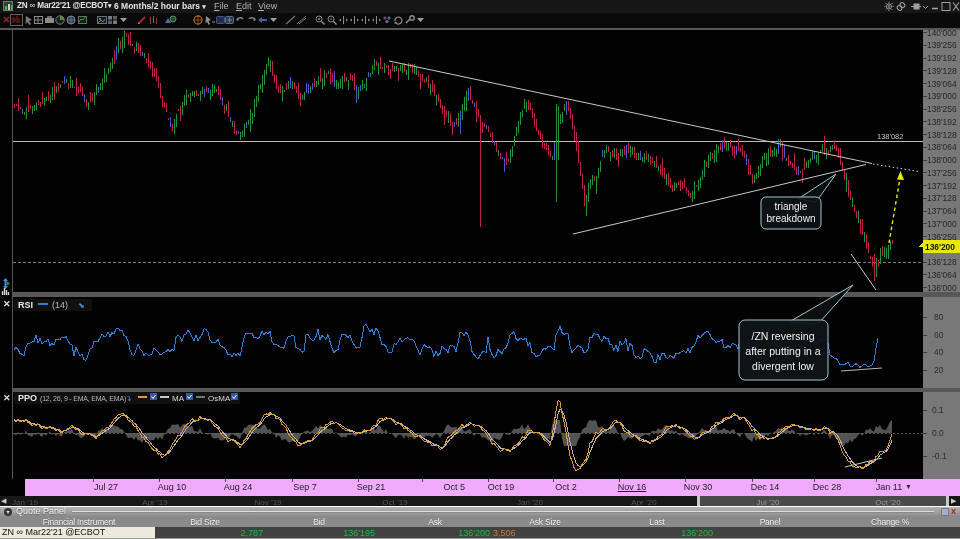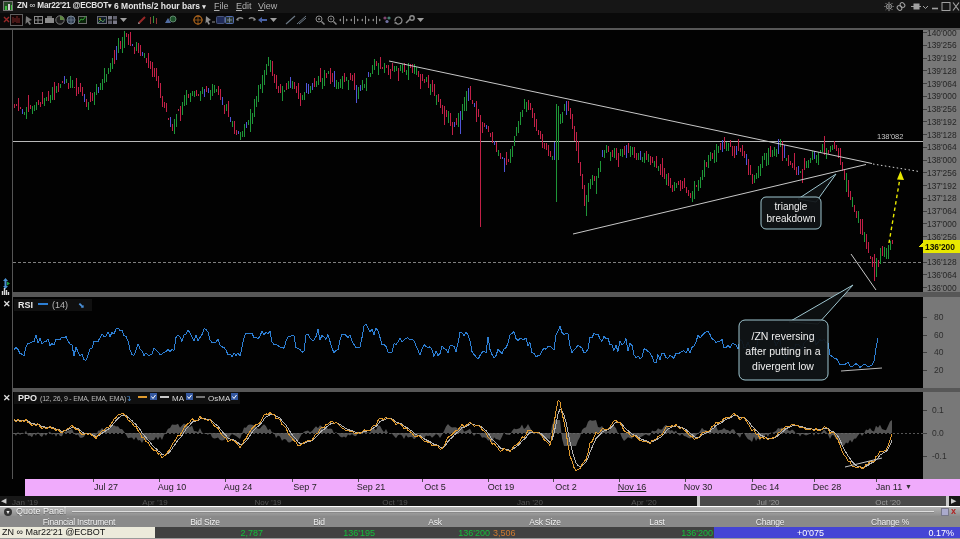--- a/index.html
+++ b/index.html
@@ -255,21 +255,21 @@
   <text x="925" y="250" font-size="8.4" font-weight="bold" fill="#151500">136'200</text>
  </g>
 </svg>
 
 <div class="abs" style="left:13px;top:479px;width:947px;height:17px;background:#f0abfc;font-size:9px;color:#1e1e1e;margin-left:12px;">
       <div style="position:absolute;left:51px;top:3px;width:60px;text-align:center;">Jul 27</div>
       <div style="position:absolute;left:117px;top:3px;width:60px;text-align:center;">Aug 10</div>
       <div style="position:absolute;left:183px;top:3px;width:60px;text-align:center;">Aug 24</div>
       <div style="position:absolute;left:250px;top:3px;width:60px;text-align:center;">Sep 7</div>
       <div style="position:absolute;left:316px;top:3px;width:60px;text-align:center;">Sep 21</div>
-      <div style="position:absolute;left:380px;top:3px;width:60px;text-align:center;">Oct 5</div>
+      <div style="position:absolute;left:380px;top:3px;width:60px;text-align:right;">Oct 5</div>
       <div style="position:absolute;left:446px;top:3px;width:60px;text-align:center;">Oct 19</div>
       <div style="position:absolute;left:511px;top:3px;width:60px;text-align:center;">Oct 2</div>
       <div style="position:absolute;left:577px;top:3px;width:60px;text-align:center;text-decoration:underline;">Nov 16</div>
       <div style="position:absolute;left:643px;top:3px;width:60px;text-align:center;">Nov 30</div>
       <div style="position:absolute;left:710px;top:3px;width:60px;text-align:center;">Dec 14</div>
       <div style="position:absolute;left:772px;top:3px;width:60px;text-align:center;">Dec 28</div>
       <div style="position:absolute;left:834px;top:3px;width:60px;text-align:center;">Jan 11</div>
       <div style="position:absolute;left:68px;top:0;width:1px;height:3px;background:#4a4a4a;"></div>
       <div style="position:absolute;left:134px;top:0;width:1px;height:3px;background:#4a4a4a;"></div>
       <div style="position:absolute;left:200px;top:0;width:1px;height:3px;background:#4a4a4a;"></div>
@@ -310,29 +310,25 @@
   <div class="abs" style="left:941px;top:1px;width:8px;height:8px;background:#aac;border:1px solid #778;"></div>
   <div class="abs" style="left:951px;top:-1px;color:#b02020;font-weight:bold;font-size:9px;">x</div>
  </div>
  <div class="abs" style="left:0;top:10px;width:960px;height:11px;background:#8a8a8a;font-size:8.5px;letter-spacing:-0.2px;color:#f0f0f0;text-shadow:0 1px 0 #666;">
   <div class="abs" style="left:0;top:1px;width:158px;text-align:center;">Financial Instrument</div>
   <div class="abs" style="left:160px;top:1px;width:90px;text-align:center;">Bid Size</div>
   <div class="abs" style="left:274px;top:1px;width:90px;text-align:center;">Bid</div>
   <div class="abs" style="left:390px;top:1px;width:90px;text-align:center;">Ask</div>
   <div class="abs" style="left:500px;top:1px;width:90px;text-align:center;">Ask Size</div>
   <div class="abs" style="left:612px;top:1px;width:90px;text-align:center;">Last</div>
-  <div class="abs" style="left:725px;top:1px;width:90px;text-align:center;">Change</div>
+  <div class="abs" style="left:725px;top:1px;width:90px;text-align:center;">Panel</div>
   <div class="abs" style="left:845px;top:1px;width:90px;text-align:center;">Change %</div>
  </div>
  <div class="abs" style="left:0;top:21px;width:960px;height:11px;background:#414141;font-size:9px;">
   <div class="abs" style="left:0;top:0;width:155px;height:11px;background:#eceadb;color:#111;padding-left:2px;">ZN ∞ Mar22'21 @ECBOT</div>
   <div class="abs" style="left:180px;top:1px;width:83px;text-align:right;color:#12c03a;">2,787</div>
   <div class="abs" style="left:292px;top:1px;width:83px;text-align:right;color:#12c03a;">136'195</div>
   <div class="abs" style="left:420px;top:1px;width:70px;text-align:right;color:#12c03a;">136'200</div>
   <div class="abs" style="left:493px;top:1px;color:#cf7a2e;">3,506</div>
   <div class="abs" style="left:630px;top:1px;width:83px;text-align:right;color:#12c03a;">136'200</div>
-  <div class="abs" style="left:714px;top:0;width:246px;height:11px;background:#4545d5;color:#fff;">
-   <div class="abs" style="left:40px;top:1px;width:70px;text-align:right;">+0'075</div>
-   <div class="abs" style="left:160px;top:1px;width:80px;text-align:right;">0.17%</div>
-  </div>
  </div>
  <div class="abs" style="left:0;top:32px;width:960px;height:1px;background:#999;"></div>
 </div>
 </div>
 </body></html>

